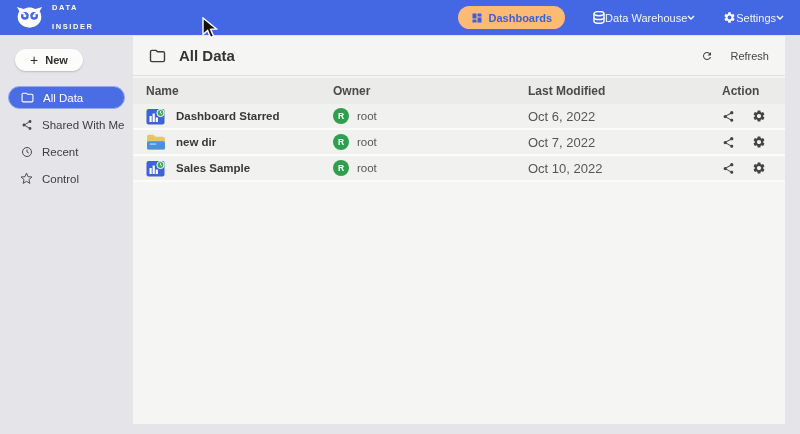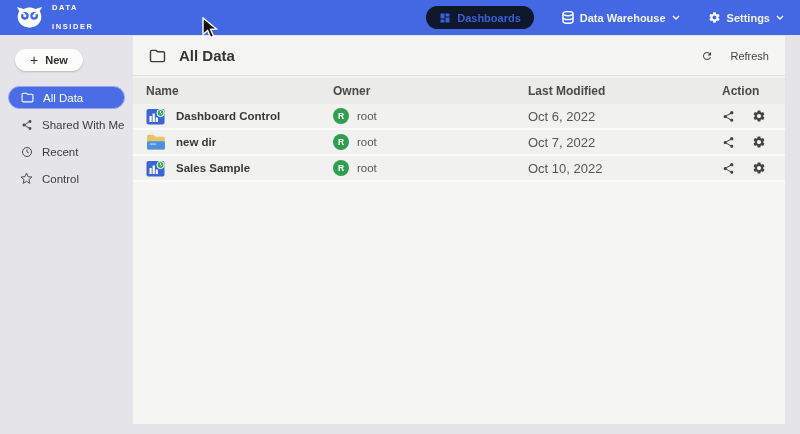--- a/index.html
+++ b/index.html
@@ -14,27 +14,27 @@
   .top-header {
     position:absolute; top:0; left:0; width:800px; height:35px;
     background:#4467e4; display:flex; align-items:center;
     justify-content:space-between; padding:0 16px;
   }
   .logo { display:flex; align-items:center; gap:9px; }
   .logo-text { display:flex; flex-direction:column; color:#fff;
     font-size:7.5px; font-weight:bold; letter-spacing:1.6px; line-height:1.4;gap:8px; }
   .top-nav { display:flex; align-items:center; gap:28px; }
   .nav-pill {
-    background:#0f172a; color:#3a5fd9; border:none; border-radius:13px;
+    background:#fdba74; color:#3a5fd9; border:none; border-radius:13px;
     height:23px; padding:0 13px; display:flex; align-items:center; gap:6px;
     font-size:11px; font-weight:bold; font-family:inherit; cursor:pointer;
   }
   .nav-link {
     background:none; border:none; color:#f2f4ff; display:flex; align-items:center;
-    gap:6px; font-size:11px; font-weight:700; font-family:inherit; cursor:pointer;
+    font-size:11px; font-weight:400; font-family:inherit; cursor:pointer;
   }
   
   .sidebar { position:absolute; top:35px; left:0; width:133px; bottom:0; padding-top:14px; }
   .new-btn {
     margin-left:15px; background:#fcfcfb; border:none; border-radius:13px;
     height:22px; padding:0 15px; display:inline-flex; align-items:center; gap:7px;
     font-size:11px; font-weight:bold; color:#2f2f2f; font-family:inherit;
     box-shadow:0 1px 2px rgba(0,0,0,0.18); cursor:pointer;
   }
   .plus-glyph { font-size:14px; font-weight:normal; line-height:1; }
@@ -225,21 +225,21 @@
       <span style="display:flex; position:relative;">
         <svg width="20" height="17" viewBox="0 0 20 17">
           <rect x="0.5" y="1" width="18" height="15.5" rx="2" fill="#3d63d8"></rect>
           <rect x="3.5" y="8" width="2.2" height="6" fill="#ffffff"></rect>
           <rect x="6.6" y="5.5" width="2.2" height="8.5" fill="#ffffff"></rect>
           <rect x="9.7" y="9.5" width="2.2" height="4.5" fill="#ffffff"></rect>
           <circle cx="14.5" cy="5" r="3.6" fill="#37b24d" stroke="#ffffff" stroke-width="1"></circle>
           <path d="M14.5 3.2 v1.8 l1.4 0.9" stroke="#ffffff" stroke-width="1" fill="none"></path>
         </svg>
       </span>
-      <span>Dashboard Control</span>
+      <span>Dashboard Starred</span>
     </div>
     <div class="owner-cell">
       <span class="avatar">R</span>
       <span>root</span>
     </div>
     <span class="date-cell">Oct 6, 2022</span>
     <div class="action-cell">
       <button class="action-btn">
         <svg width="13" height="13" viewBox="0 0 24 24" fill="#444444">
             <path d="M18,16.08c-0.76,0-1.44,0.3-1.96,0.77L8.91,12.7C8.96,12.47,9,12.24,9,12s-0.04-0.47-0.09-0.7l7.05-4.11 C16.5,7.69,17.21,8,18,8c1.66,0,3-1.34,3-3s-1.34-3-3-3s-3,1.34-3,3c0,0.24,0.04,0.47,0.09,0.7L8.04,9.81C7.5,9.31,6.79,9,6,9 c-1.66,0-3,1.34-3,3s1.34,3,3,3c0.79,0,1.5-0.31,2.04-0.81l7.12,4.16c-0.05,0.21-0.08,0.43-0.08,0.65c0,1.61,1.31,2.92,2.92,2.92 s2.92-1.31,2.92-2.92S19.61,16.08,18,16.08z"></path>

